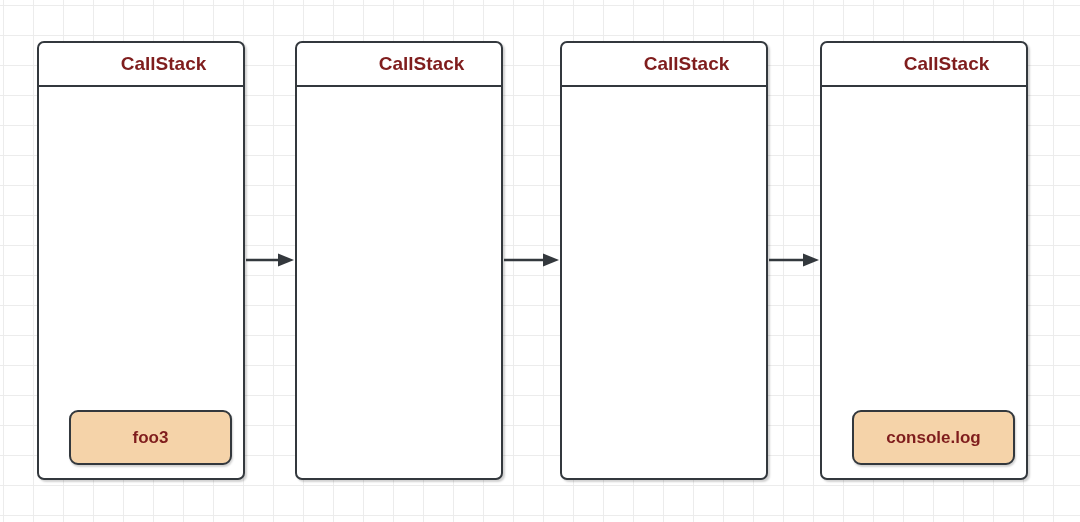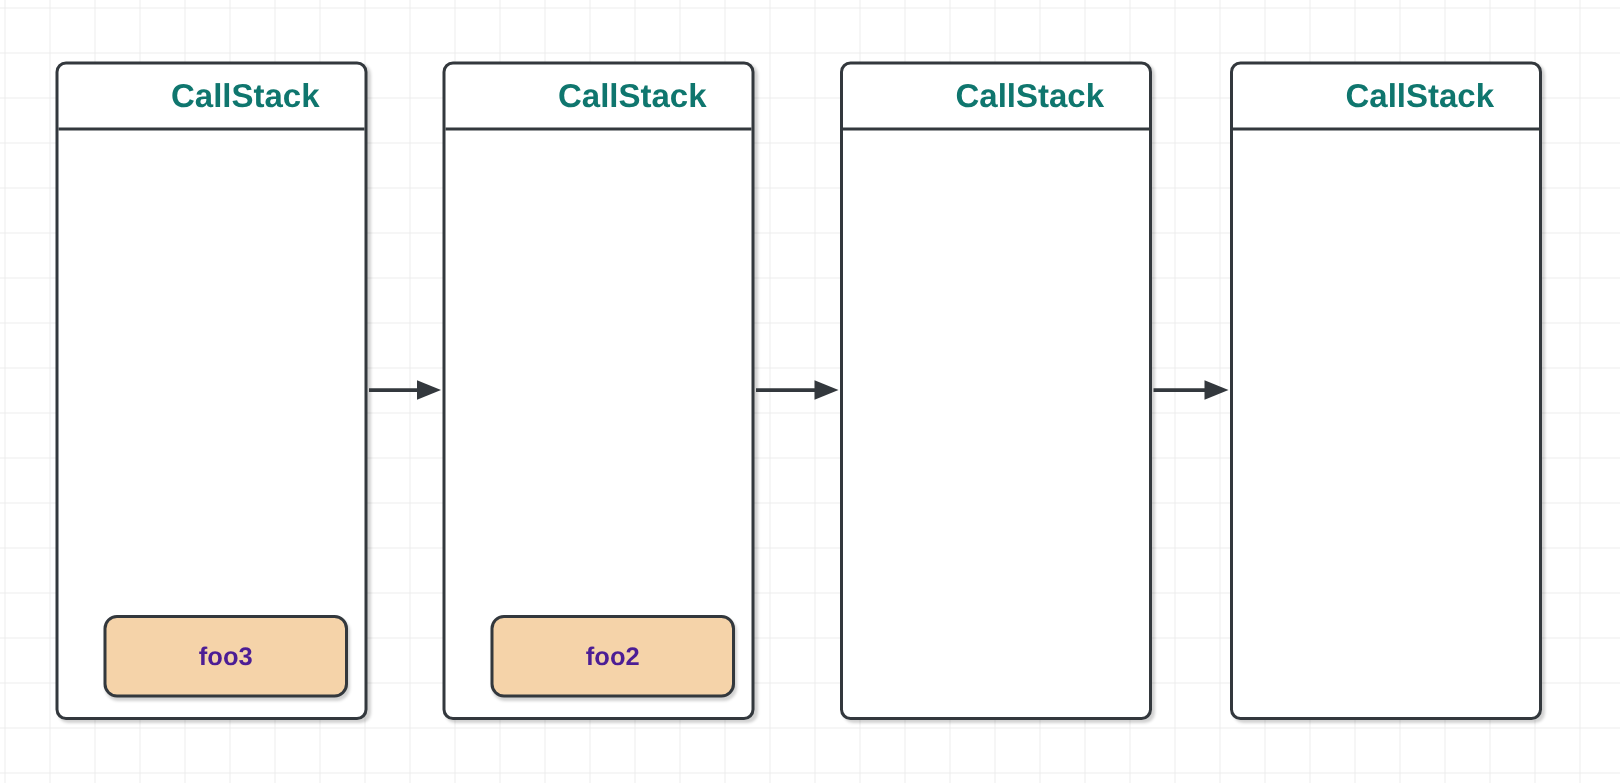--- a/index.html
+++ b/index.html
@@ -34,41 +34,41 @@
   }
   .stack-1 { left: 37px; }
   .stack-2 { left: 295px; }
   .stack-3 { left: 560px; }
   .stack-4 { left: 820px; }
   .stack-header {
     height: 42px;
     line-height: 42px;
     text-align: center;
     font-weight: bold;
-    font-size: 22px;
-    color: #0f766e;
+    font-size: 19px;
+    color: #7f1d1d;
     border-bottom: 2px solid #33383d;
     padding-left: 45px;
   }
   .frame {
     position: absolute;
     left: 13px;
     right: 11px;
     bottom: 13px;
     height: 55px;
     box-sizing: border-box;
     background: #f5d3a9;
     border: 2px solid #33383d;
     border-radius: 9px;
     display: flex;
     align-items: center;
     justify-content: center;
     font-weight: bold;
     font-size: 17px;
-    color: #4c1d95;
+    color: #7f1d1d;
     box-shadow: 1px 2px 2px rgba(0,0,0,0.18);
     margin-left: 17px;
   }
   svg.connectors {
     position: absolute;
     top: 0;
     left: 0;
     width: 1080px;
     height: 522px;
     pointer-events: none;
@@ -79,29 +79,29 @@
 
 <div class="canvas">
 
   <div class="stack stack-1">
     <div class="stack-header">CallStack</div>
     <div class="frame">foo3</div>
   </div>
 
   <div class="stack stack-2">
     <div class="stack-header">CallStack</div>
-    <div class="frame">foo2</div>
   </div>
 
   <div class="stack stack-3">
     <div class="stack-header">CallStack</div>
   </div>
 
   <div class="stack stack-4">
     <div class="stack-header">CallStack</div>
+    <div class="frame">console.log</div>
   </div>
 
   <svg class="connectors" xmlns="http://www.w3.org/2000/svg">
     <g>
       <line x1="246" y1="260" x2="281" y2="260" stroke="#33383d" stroke-width="2.5"></line>
       <polygon points="294,260 278,253.5 278,266.5" fill="#33383d"></polygon>
     </g>
     <g>
       <line x1="504" y1="260" x2="545" y2="260" stroke="#33383d" stroke-width="2.5"></line>
       <polygon points="559,260 543,253.5 543,266.5" fill="#33383d"></polygon>

